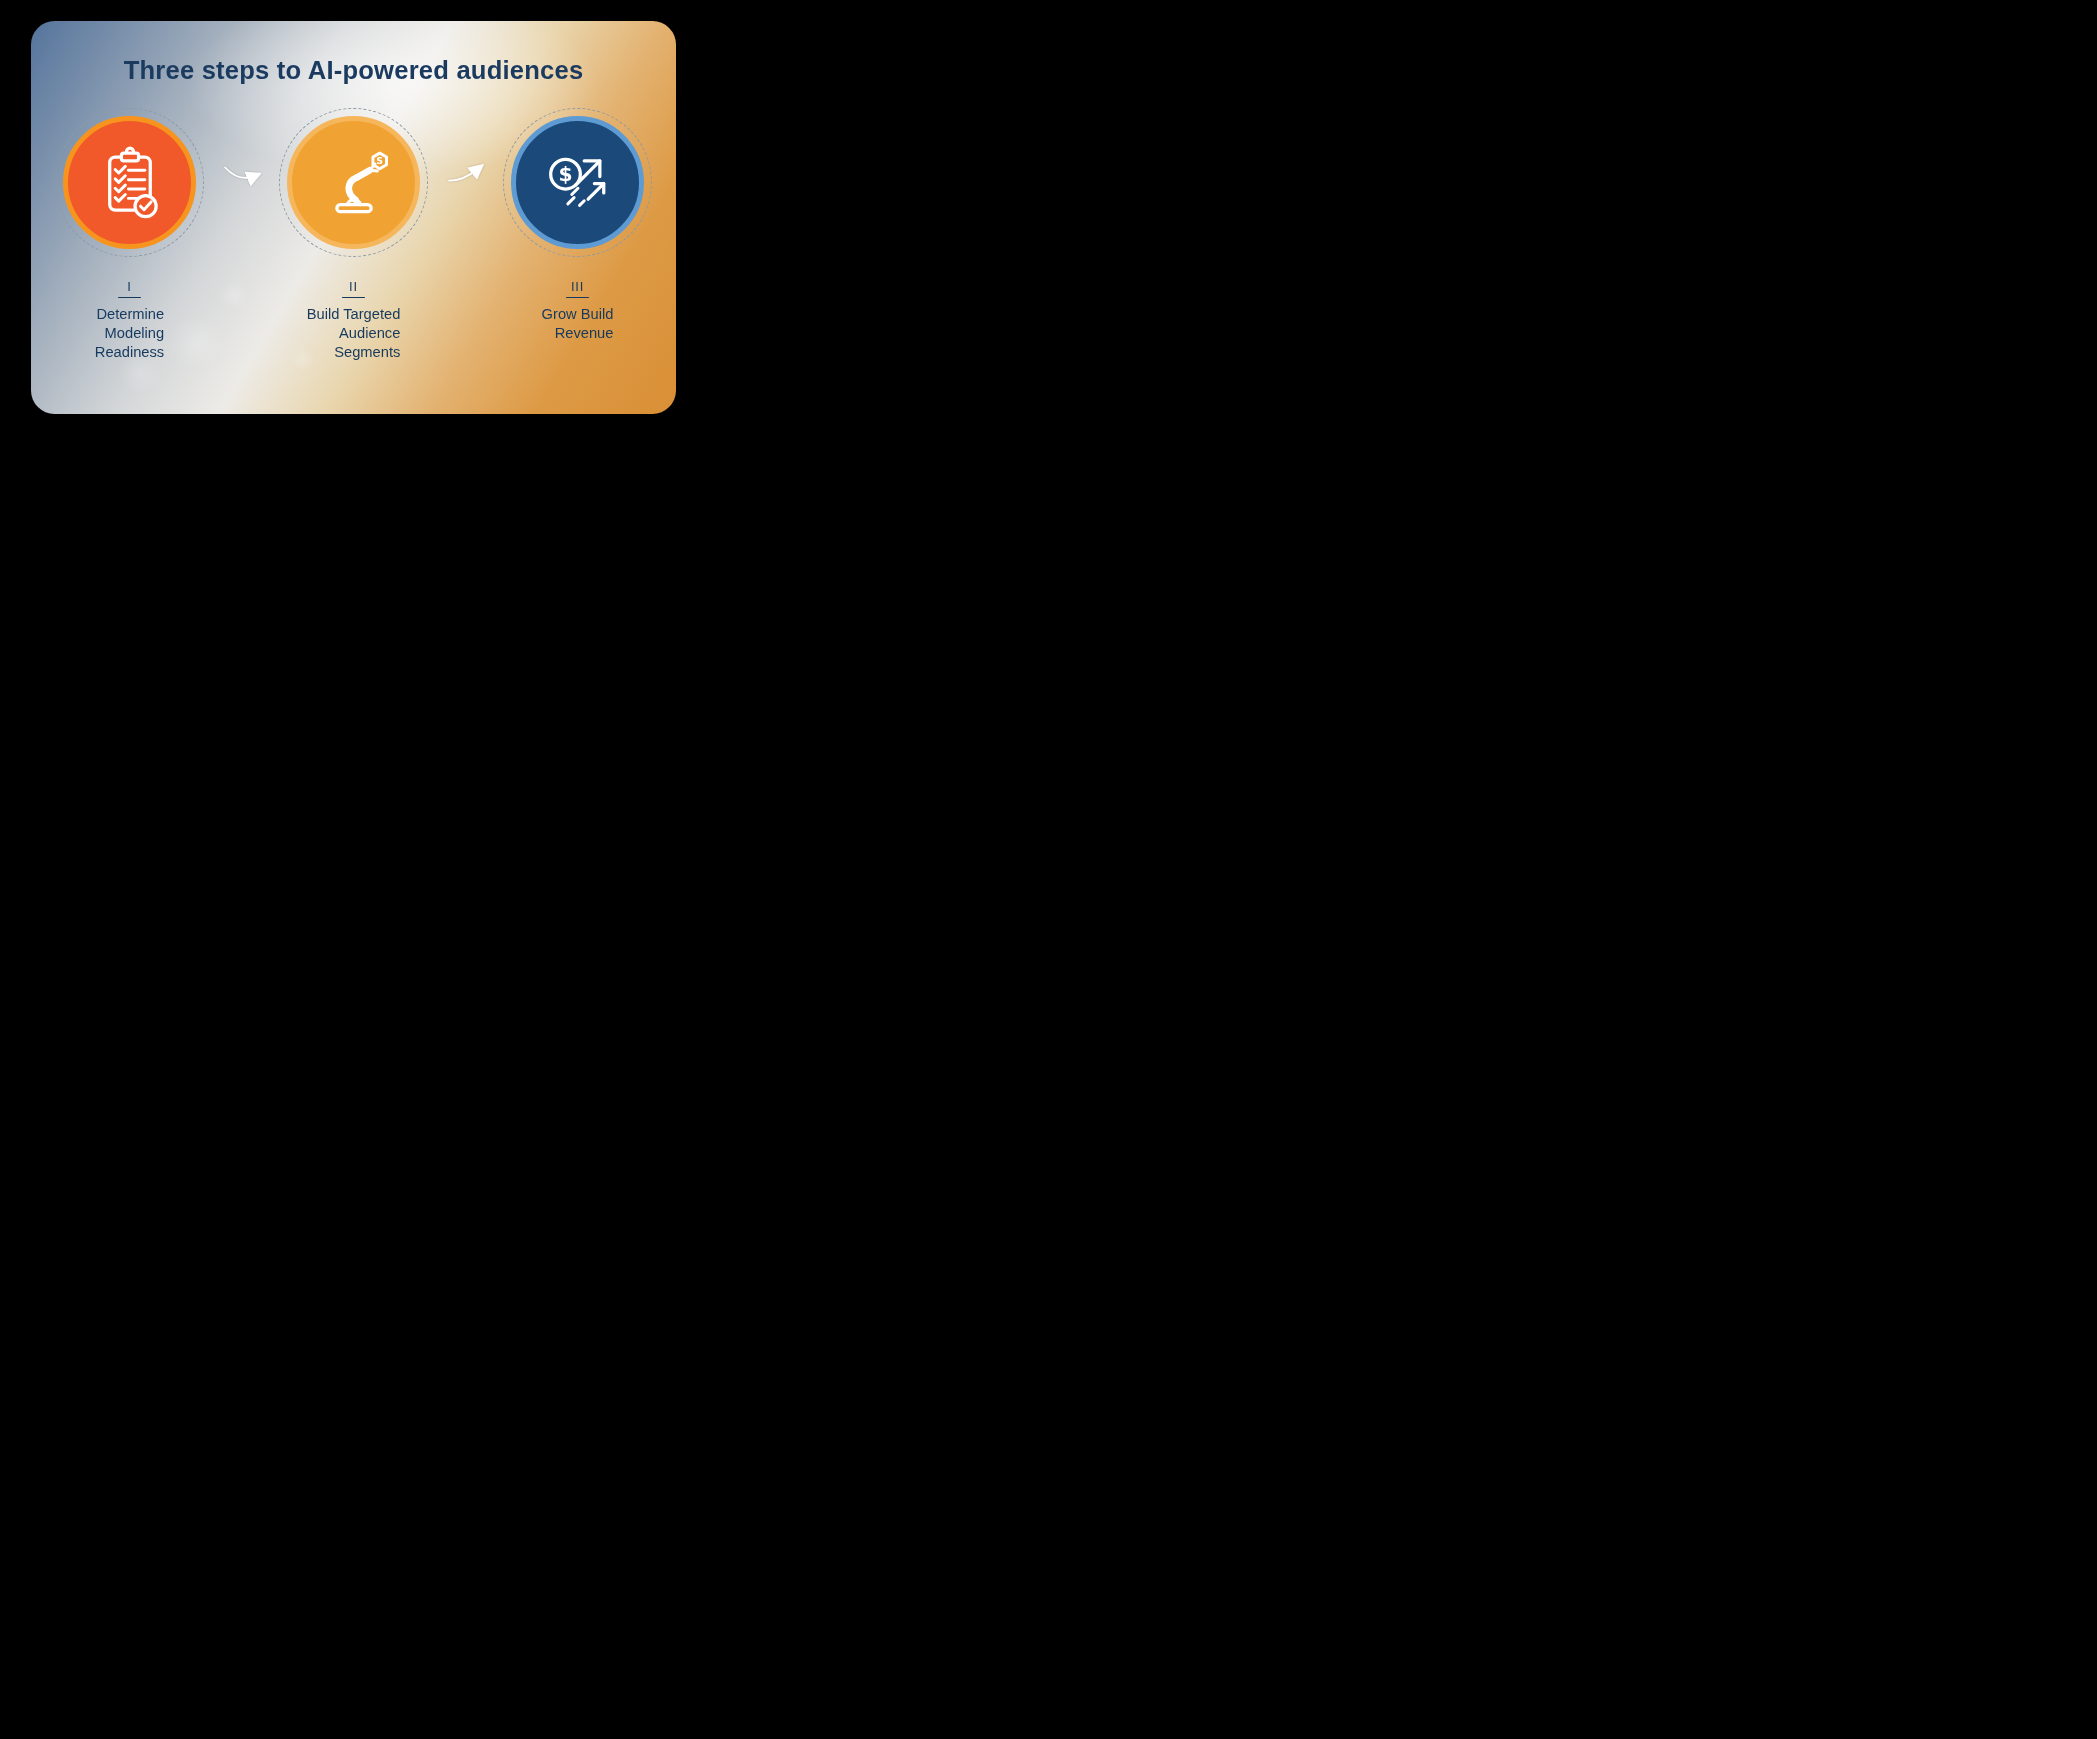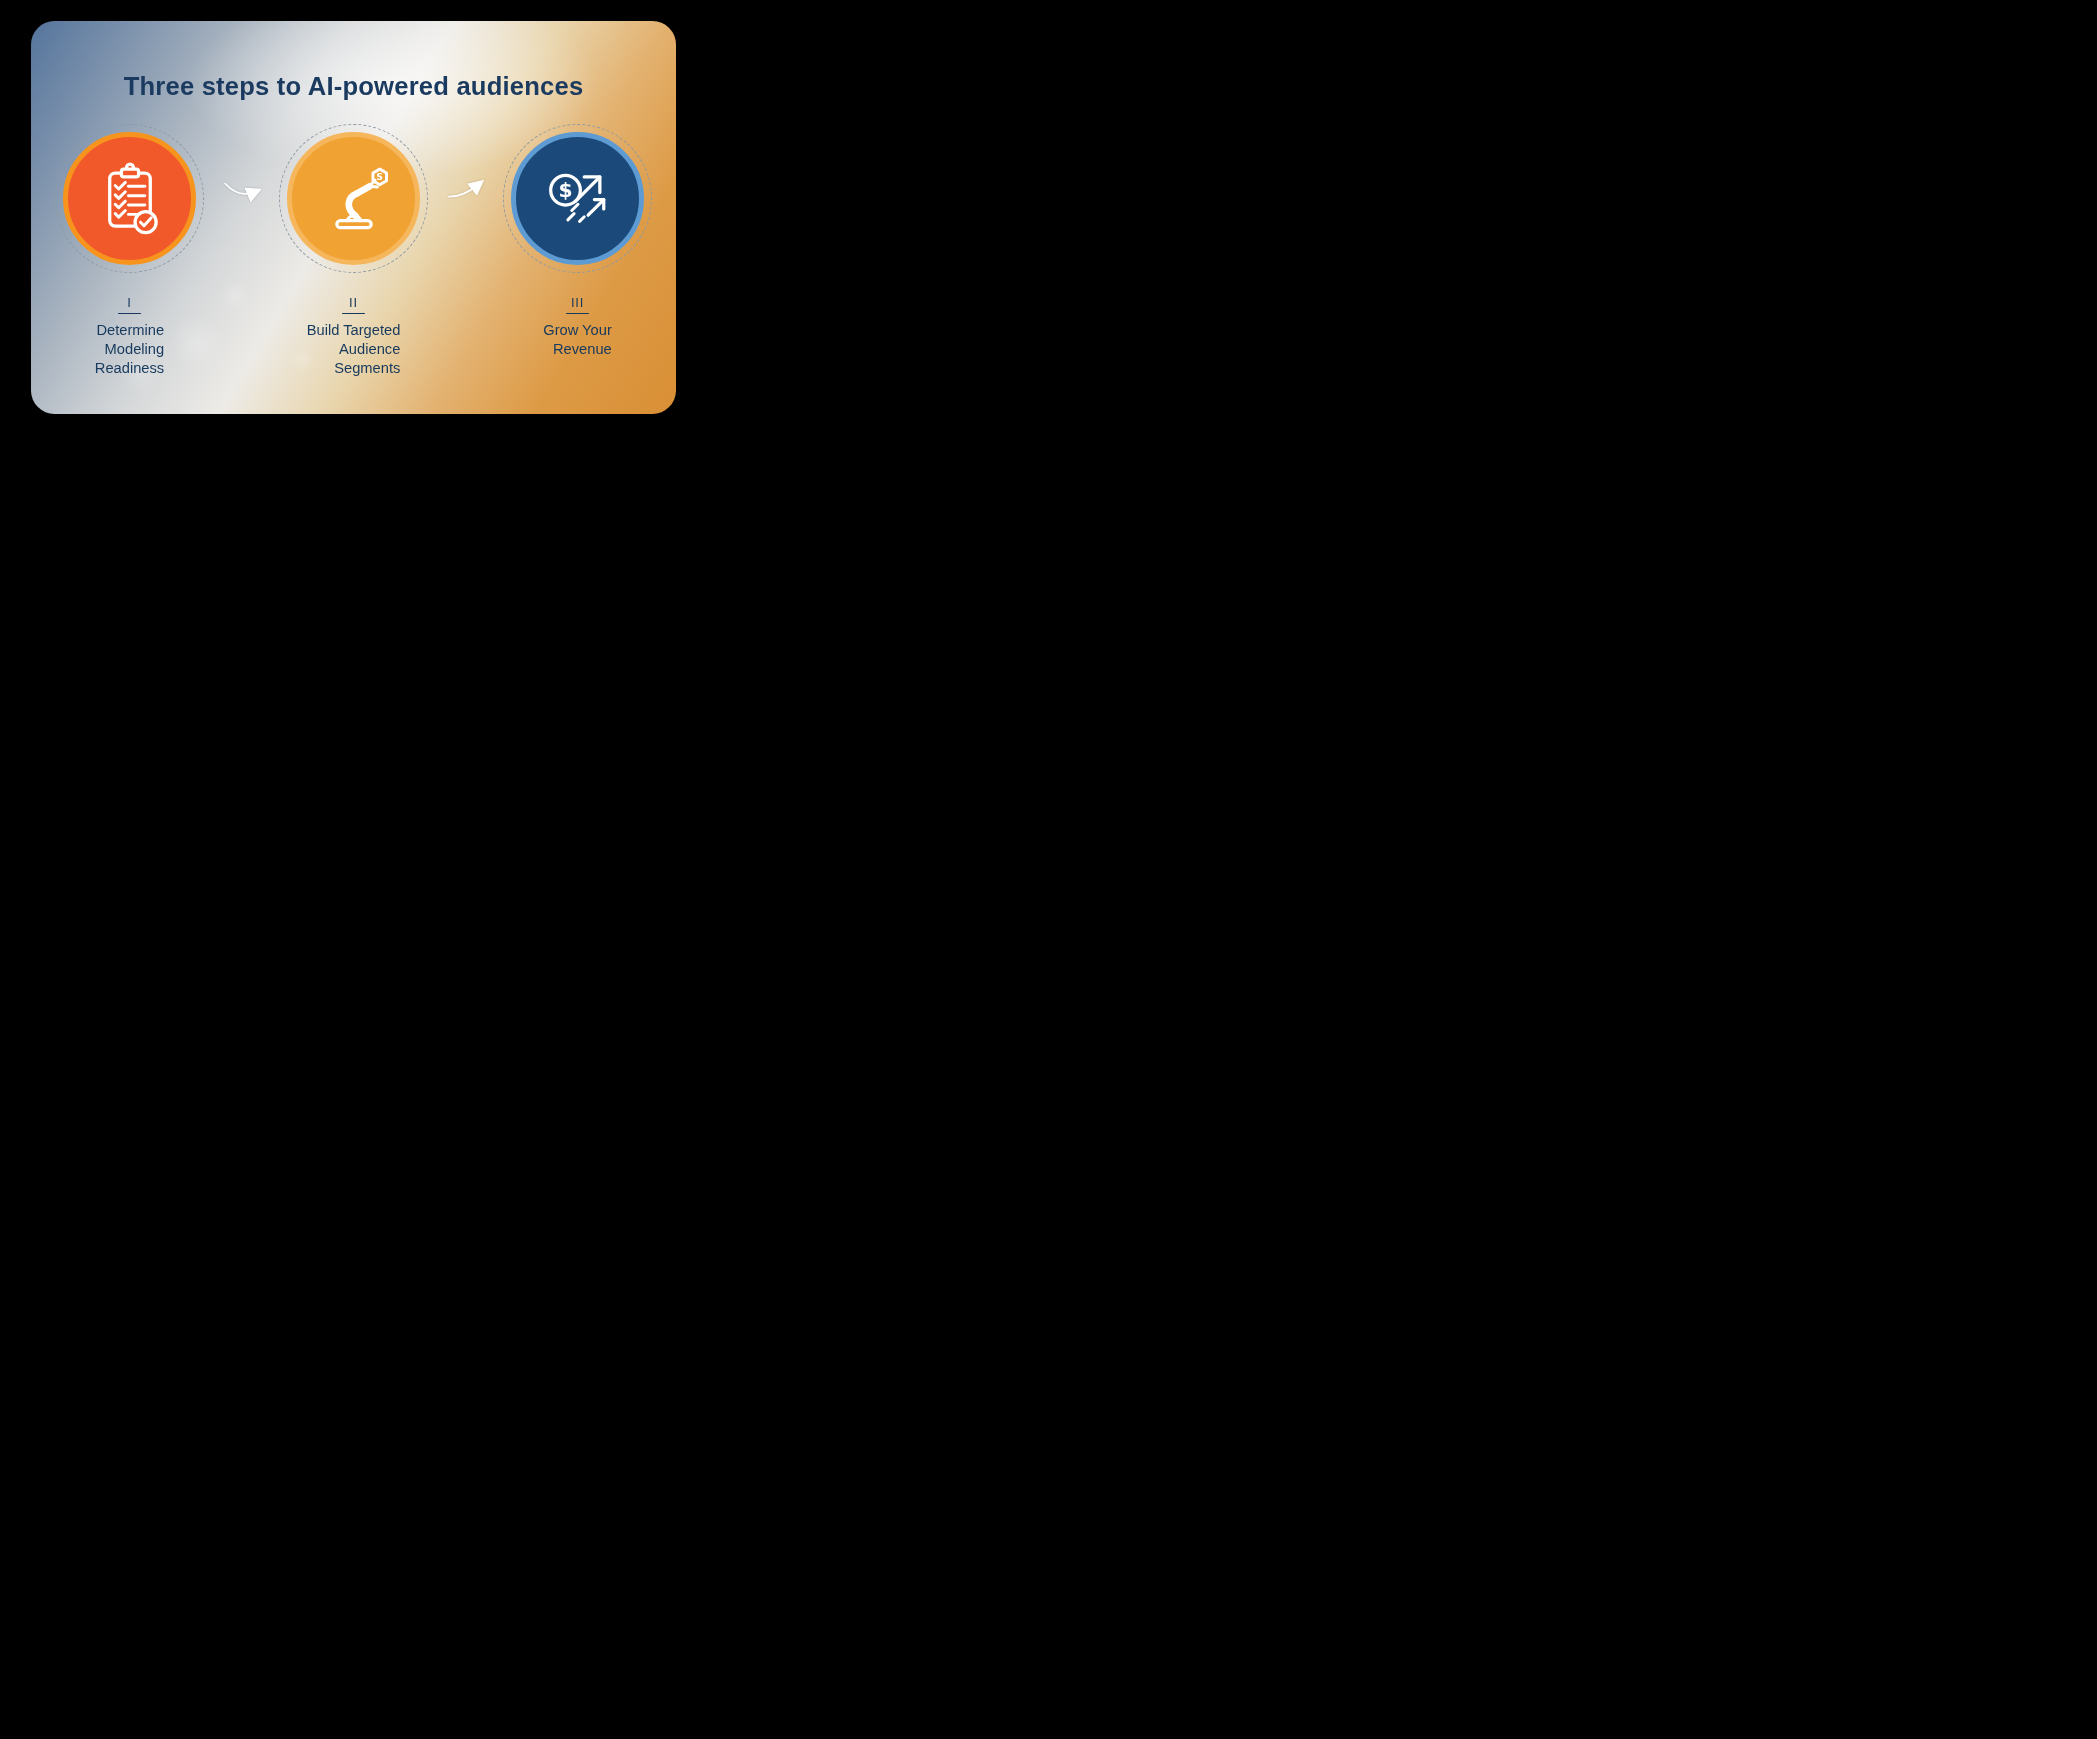--- a/index.html
+++ b/index.html
@@ -20,21 +20,21 @@
         #edebe7 48%, #e9d6ae 60%, #e3b271 72%, #dd9a45 84%, #d98f35 100%);
     overflow:hidden;
   }
   .bokeh{position:absolute;border-radius:50%;pointer-events:none;}
   .b1{left:138px;top:294px;width:55px;height:55px;background:radial-gradient(circle,rgba(255,255,255,.22),rgba(255,255,255,0) 70%);}
   .b2{left:189px;top:260px;width:29px;height:29px;background:radial-gradient(circle,rgba(255,255,255,.20),rgba(255,255,255,0) 70%);}
   .b3{left:88px;top:331px;width:42px;height:42px;background:radial-gradient(circle,rgba(255,255,255,.16),rgba(255,255,255,0) 70%);}
   .b4{left:260px;top:327px;width:23.5px;height:23.5px;background:radial-gradient(circle,rgba(255,255,255,.18),rgba(255,255,255,0) 70%);}
 
   .title{
-    margin:16px auto;padding-top:35px;
+    margin:0 auto;padding-top:35px;
     text-align:center;
     font-size:25.6px;font-weight:800;letter-spacing:0.2px;
     color:#1b3a5f;
   }
   .steps-row{
     position:relative;
     margin-top:22.7px;
     display:flex;justify-content:center;align-items:flex-start;
   }
   .step{width:185px;display:flex;flex-direction:column;align-items:center;}
@@ -170,20 +170,20 @@
               <path d="M71 52 H83 V64"></path>
               <path d="M83 52 L63 72"></path>
               <path d="M42 66 l8 -8" stroke-width="3.8"></path>
               <path d="M37 78 l8 -8" stroke-width="3.8"></path>
               <path d="M52 80 l6 -6" stroke-width="3.8"></path>
             </svg>
           </div>
         </div>
         <div class="numeral">III</div>
         <div class="numeral-underline"></div>
-        <div class="label">Grow Your
+        <div class="label">Grow Build
 Revenue</div>
       </div>
 
     </div>
   </div>
 </div>
 
 
 </body></html>

